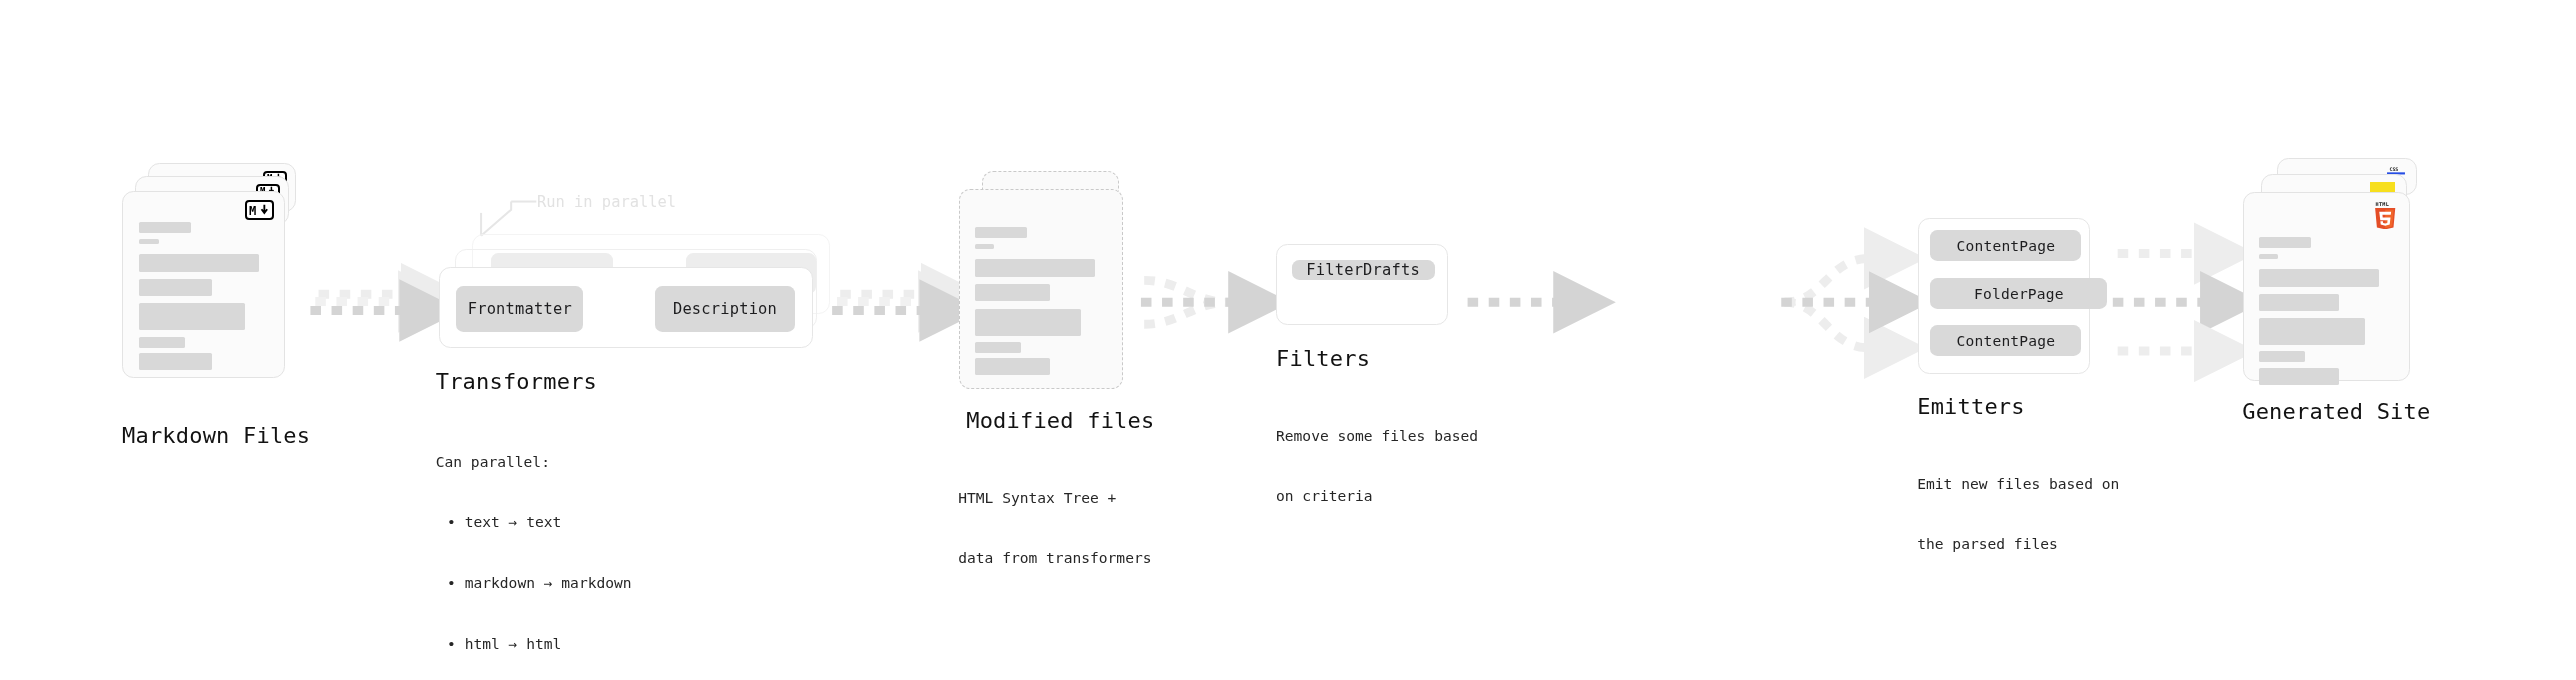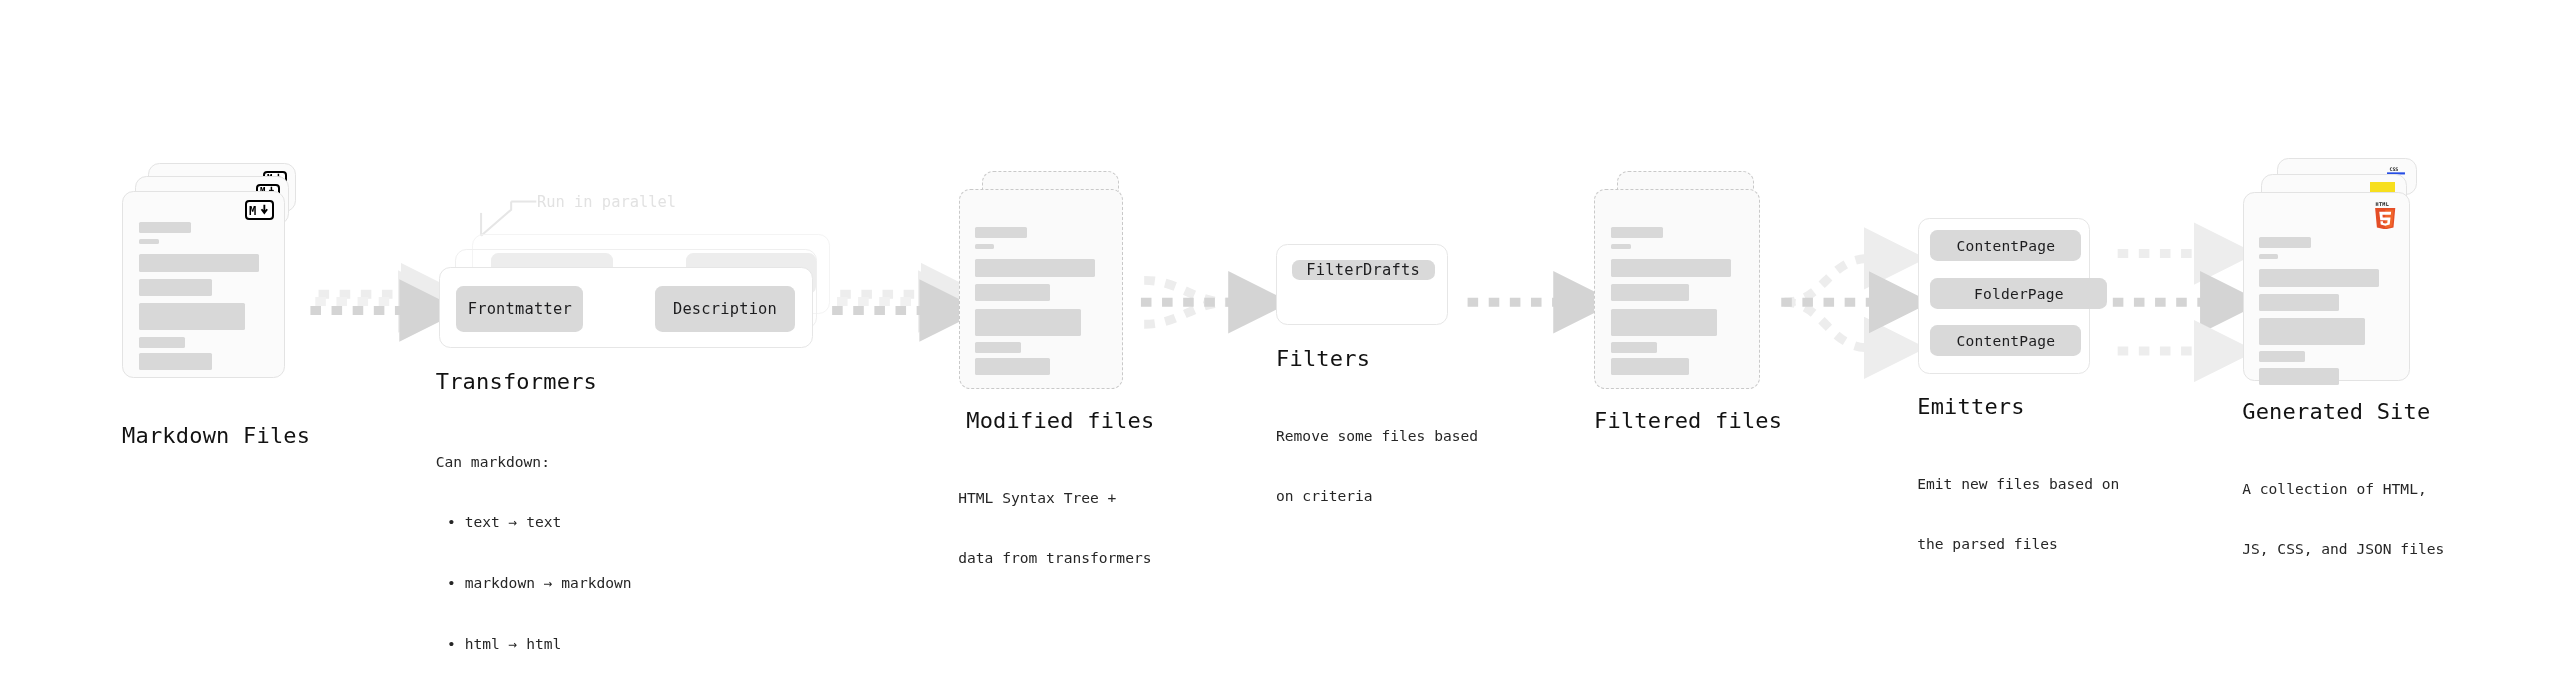--- a/index.html
+++ b/index.html
@@ -261,21 +261,21 @@
     </div>
 
     <div class="gbox" style="left:0px; top:72px; width:374px; height:81px;">
       <div class="pill" style="left:16.3px; top:18px; width:127px; height:46px;">Frontmatter</div>
       <div class="pill" style="left:215px; top:18px; width:140px; height:46px;">Description</div>
     </div>
 
     <div class="title" style="left:-3.3px; top:174px;">Transformers</div>
 
     <div class="caption" style="left:-3.3px; top:216px;">
-      <span class="bul">Can markdown:</span>
+      <span class="bul">Can parallel:</span>
       <span class="bul" style="padding-left:11.4px;">• text → text</span>
       <span class="bul" style="padding-left:11.4px;">• markdown → markdown</span>
       <span class="bul" style="padding-left:11.4px;">• html → html</span>
     </div>
   </div>
 
   <div class="node" style="left:959px; top:171px;">
     <div class="card-stack" style="width:179px;height:260px;">
       <div class="fcard dashed" style="left:23px; top:0px; width:137px; height:41px;"></div>
       <div class="fcard dashed" style="left:0px; top:18px; width:164px; height:200px;">
@@ -301,37 +301,20 @@
     <div class="gbox" style="left:0px; top:0px; width:172px; height:81px;">
       <div class="pill" style="left:14.6px; top:14.6px; width:143px; height:20px;">FilterDrafts</div>
     </div>
     <div class="title" style="left:0px; top:102px;">Filters</div>
     <div class="caption" style="left:0px; top:141px;">
       <span class="bul">Remove some files based</span>
       <span class="bul">on criteria</span>
     </div>
   </div>
 
-  <div class="node" style="left:1594px; top:171px;">
-    <div class="card-stack" style="width:179px;height:260px;">
-      <div class="fcard dashed" style="left:23px; top:0px; width:137px; height:41px;"></div>
-      <div class="fcard dashed" style="left:0px; top:18px; width:166px; height:200px;">
-        <div class="skeleton">
-          <div class="sk" style="left:16.3px; top:37px;  width:52px;  height:11.4px;"></div>
-          <div class="sk" style="left:16.3px; top:54px;  width:19.5px;  height:4.9px;"></div>
-          <div class="sk" style="left:16.3px; top:69px;  width:120px; height:18px;"></div>
-          <div class="sk" style="left:16.3px; top:94px; width:78px;  height:17px;"></div>
-          <div class="sk" style="left:16.3px; top:119px; width:106px; height:27px;"></div>
-          <div class="sk" style="left:16.3px; top:152px; width:46px;  height:11.4px;"></div>
-          <div class="sk" style="left:16.3px; top:168px; width:78px;  height:17px;"></div>
-        </div>
-      </div>
-    </div>
-    <div class="title" style="left:0px; top:237px;">Filtered files</div>
-  </div>
 
   <div class="node" style="left:1918px; top:218px;">
     <div class="gbox" style="left:0px; top:0px; width:172px; height:156px;">
       <div class="pill" style="left:11.4px; top:11.4px; width:151px; height:31px; font-size:14.6px;">ContentPage</div>
       <div class="pill" style="left:11.4px; top:59px; width:177px; height:31px; font-size:14.6px;">FolderPage</div>
       <div class="pill" style="left:11.4px; top:106px; width:151px; height:31px; font-size:14.6px;">ContentPage</div>
     </div>
     <div class="title" style="left:-0.8px; top:176px;">Emitters</div>
     <div class="caption" style="left:-0.8px; top:215px;">
       <span class="bul">Emit new files based on</span>
@@ -370,20 +353,16 @@
           <div class="sk" style="left:14.6px; top:76px;  width:120px; height:18px;"></div>
           <div class="sk" style="left:14.6px; top:101px; width:80px;  height:17px;"></div>
           <div class="sk" style="left:14.6px; top:125px; width:106px; height:27px;"></div>
           <div class="sk" style="left:14.6px; top:158px; width:46px;  height:11.4px;"></div>
           <div class="sk" style="left:14.6px; top:175px; width:80px;  height:17px;"></div>
         </div>
       </div>
     </div>
 
     <div class="title" style="left:-0.8px; top:241px;">Generated Site</div>
-    <div class="caption" style="left:-0.8px; top:280px;">
-      <span class="bul">A collection of HTML,</span>
-      <span class="bul">JS, CSS, and JSON files</span>
-    </div>
   </div>
 
 </div>
 
 
 </body></html>

